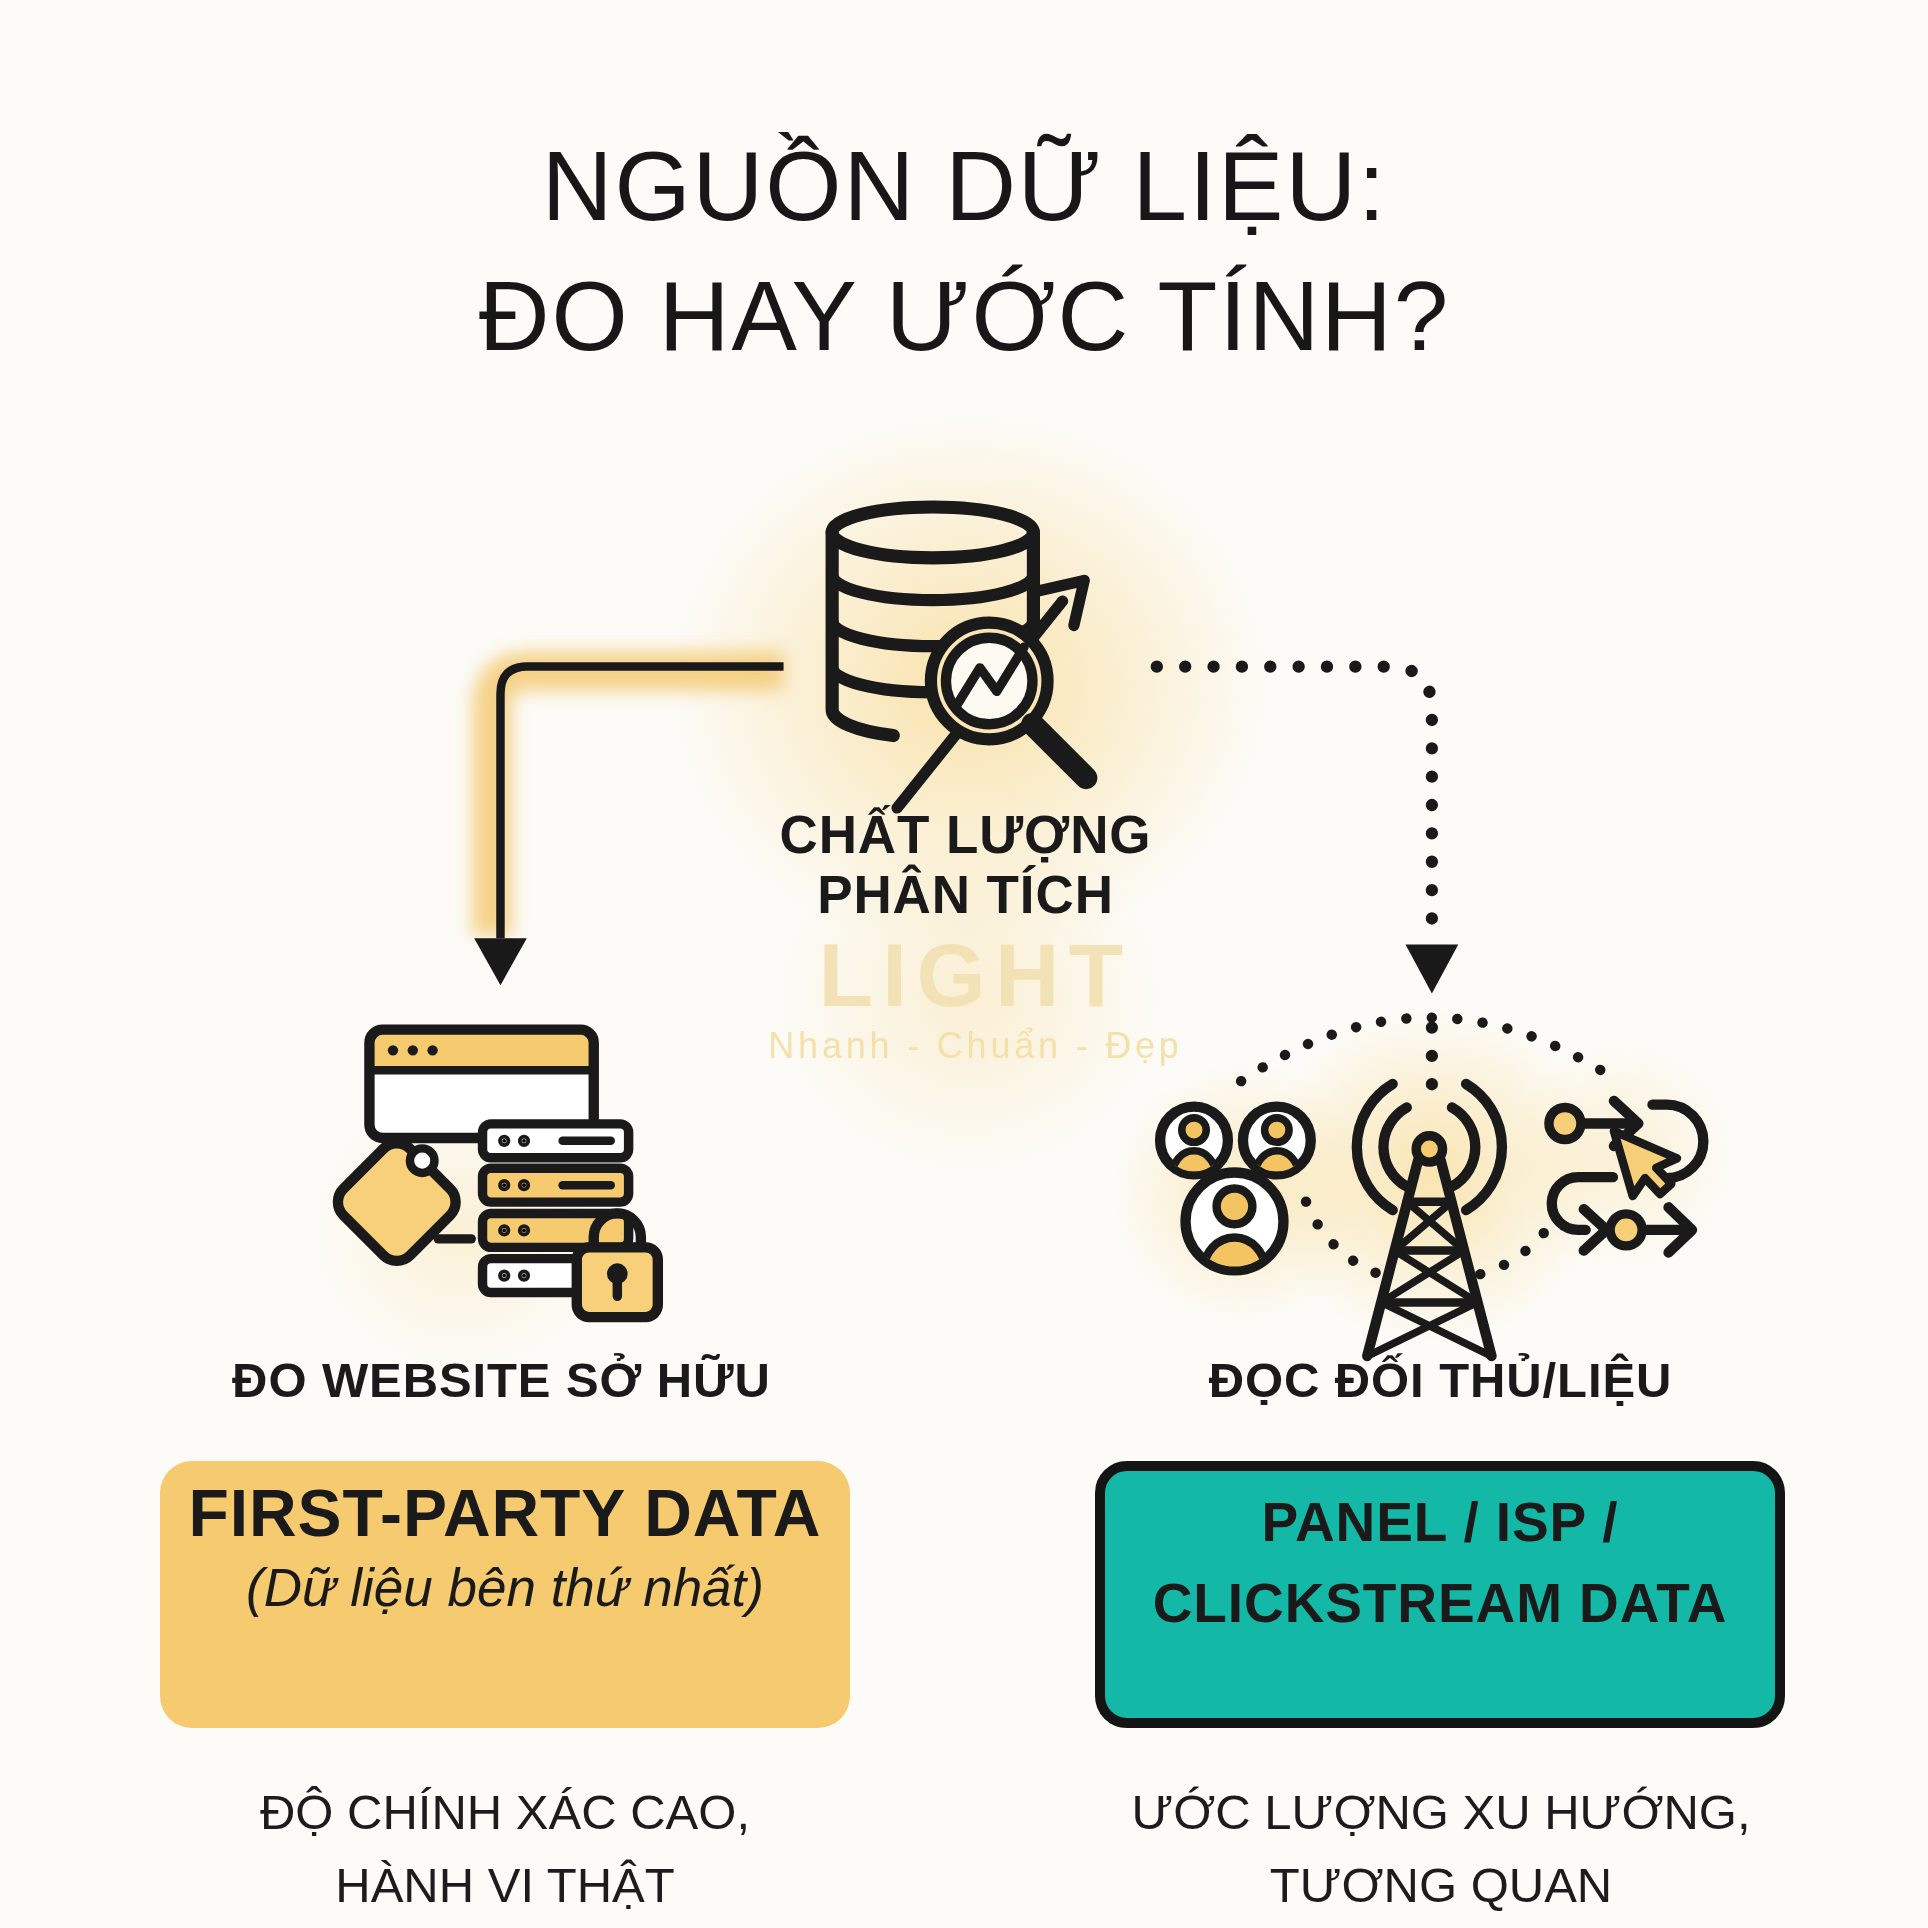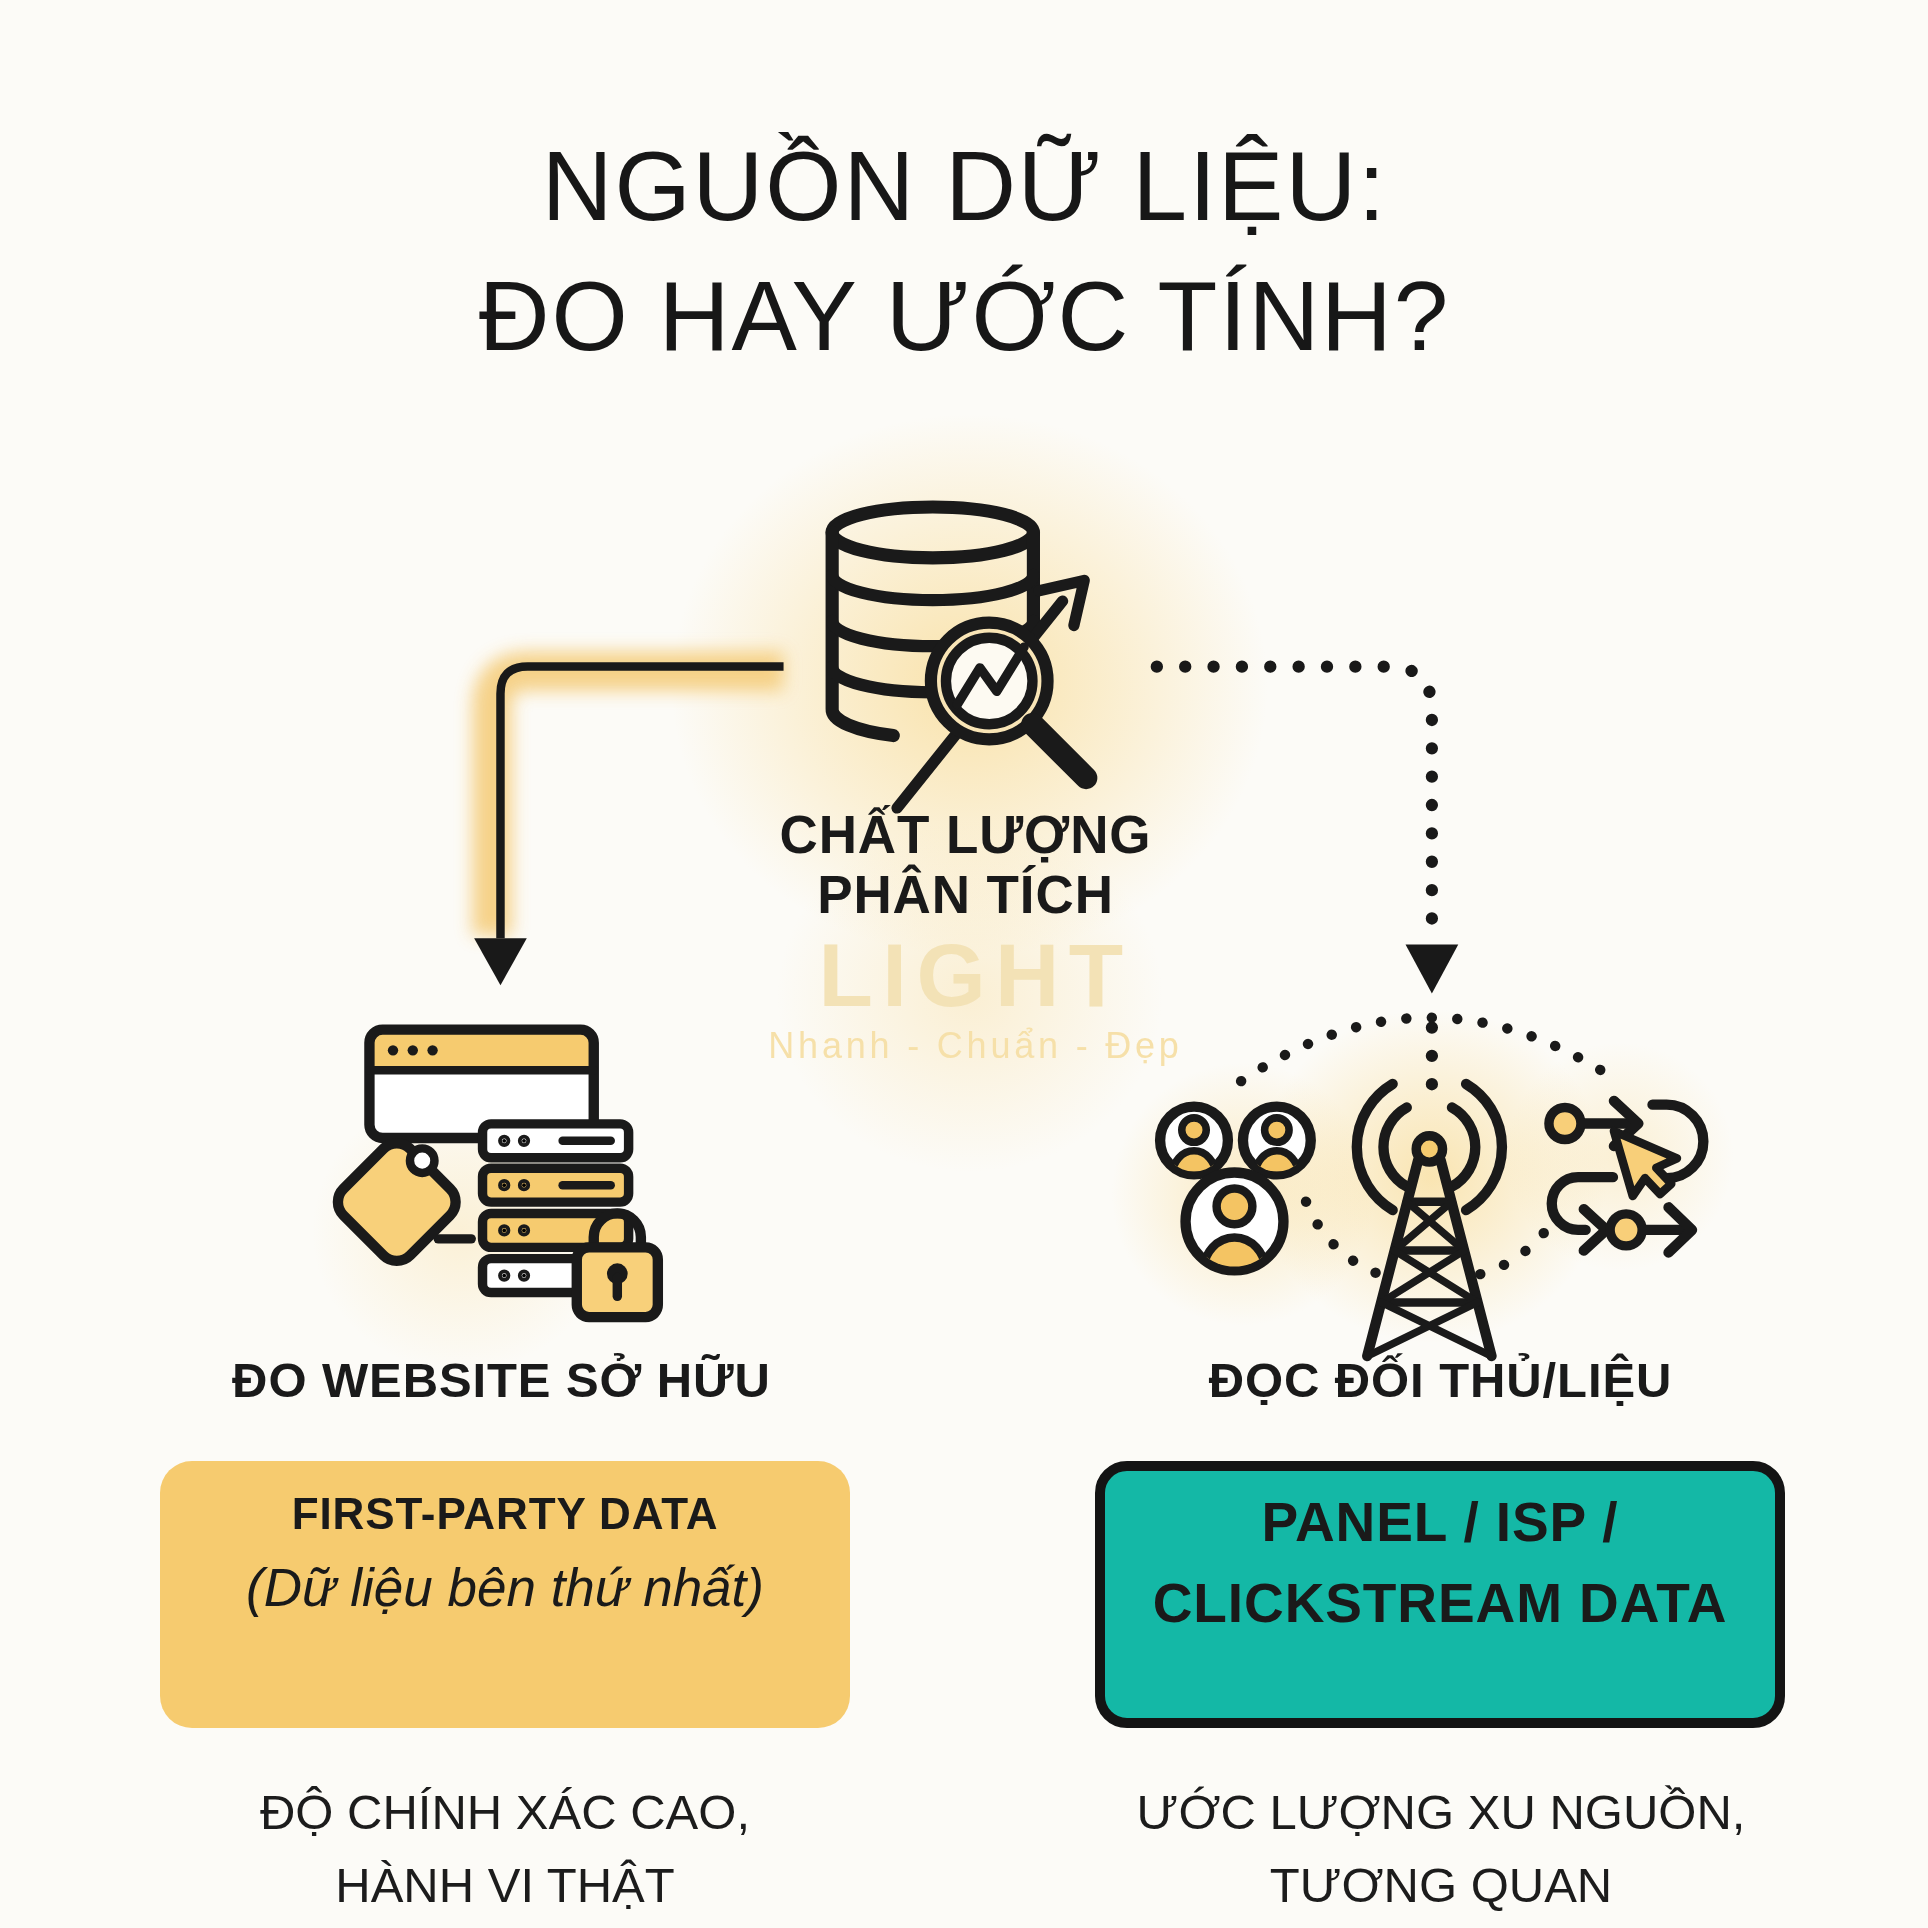--- a/index.html
+++ b/index.html
@@ -29,21 +29,21 @@
   .watermark{left:599px;top:918px;width:753px;z-index:1;color:#F3E2B6;}
   .wm-brand{font-size:89px;font-weight:700;letter-spacing:9.4px;line-height:98px;}
   .wm-tag{font-size:36px;font-weight:400;letter-spacing:3.8px;line-height:43px;color:#F6E0A9;text-align:center;}
   .heading{top:1343px;width:753px;font-size:49px;line-height:58px;font-weight:700;letter-spacing:0.9px;}
   .heading-left{left:125px;}
   .heading-right{left:1064px;}
   .box{top:1453px;width:690px;height:267px;border-radius:32px;box-sizing:border-box;
        padding-top:15px;z-index:3;text-align:center;}
   .box-left{left:160px;background:#F6CB6F;}
   .box-right{left:1095px;background:#14b8a6;border:10.4px solid #141414;padding-top:11.3px;}
-  .box-title{font-size:44px;font-weight:700;line-height:75px;letter-spacing:0.9px;}
+  .box-title{font-size:66px;font-weight:700;line-height:75px;letter-spacing:0.9px;}
   .box-sub{font-size:53px;font-weight:400;line-height:73px;font-style:italic;}
   .box-title-r{font-size:55px;font-weight:700;line-height:81px;letter-spacing:0.9px;}
   .note{top:1768px;width:772px;font-size:49px;line-height:73px;font-weight:400;color:#1C1C1C;}
   .note-left{left:119px;}
   .note-right{left:1055px;}
 </style>
 </head>
 <body>
 
 <div class="canvas">
@@ -240,18 +240,18 @@
   </div>
 
   <div class="abs txt heading heading-right">ĐỌC ĐỐI THỦ/LIỆU</div>
 
   <div class="abs box box-right">
     <div class="box-title-r">PANEL / ISP /</div>
     <div class="box-title-r">CLICKSTREAM DATA</div>
   </div>
 
   <div class="abs txt note note-right">
-    <div>ƯỚC LƯỢNG XU NGUỒN,</div>
+    <div>ƯỚC LƯỢNG XU HƯỚNG,</div>
     <div>TƯƠNG QUAN</div>
   </div>
 
 </div>
 
 
 </body></html>

